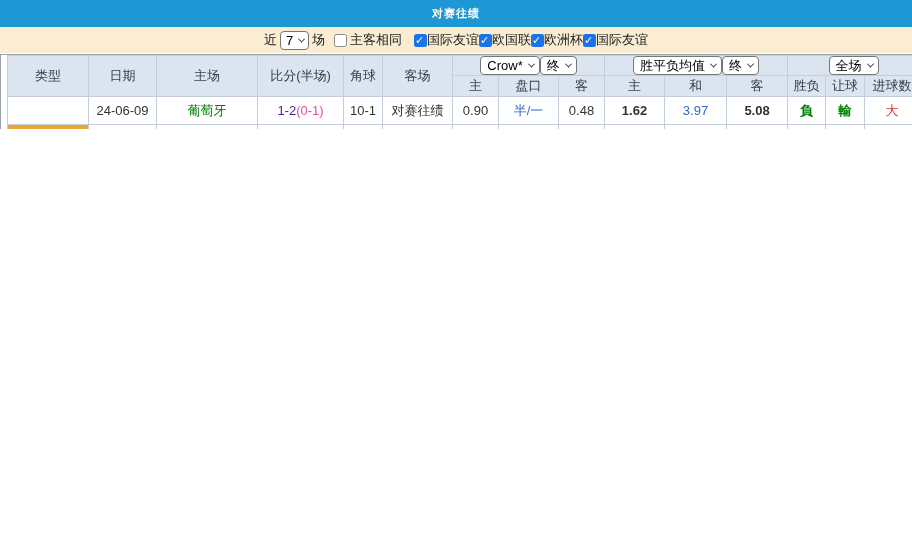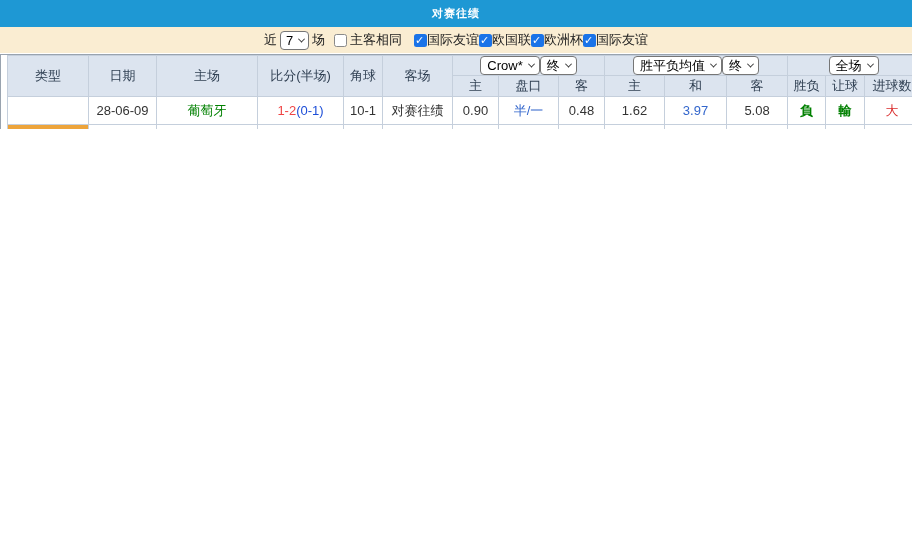--- a/index.html
+++ b/index.html
@@ -45,26 +45,26 @@
     white-space:nowrap;font-size:13px;font-weight:normal;color:#333;}
   thead th{background:var(--header-bg);color:#2F3F52;}
   tr.selector-row th{height:20px;}
   tr.selector-row .sel-group{display:flex;align-items:center;justify-content:center;gap:0;}
   tr.subheader-row th{height:21px;}
   tr.data-row td{height:28px;background:#fff;}
 
   td.type-cell{background:var(--row-highlight-bg);color:#fff;}
   .green{color:var(--green);font-weight:bold;}
   .team-home{color:var(--green);margin-top:31px;}
-  .score-main{color:#ef4444;}
-  .score-half{color:#1d4ed8;}
+  .score-main{color:#4c1d95;}
+  .score-half{color:#ec4899;}
   .blue-txt{color:var(--blue-text);}
   .red-big{color:var(--red);}
   td.warm{background:#FFFAF2;}
-  td.cool{background:#EDF3FA;}
+  td.cool{background:#EDF3FA;font-weight:bold;}
 
   tr.partial-row td{height:4px;padding:0;border-bottom:none;background:#fff;font-size:1px;line-height:1px;}
   tr.partial-row td.partial-type{background:var(--partial-row-bg);}
 </style>
 </head>
 <body>
 
 <div class="page">
 
   <div class="title-bar">
@@ -166,21 +166,21 @@
           <th>和</th>
           <th>客</th>
           <th>胜负</th>
           <th>让球</th>
           <th>进球数</th>
         </tr>
       </thead>
       <tbody>
         <tr class="data-row">
           <td class="type-cell">国际友谊</td>
-          <td>28-06-09</td>
+          <td>24-06-09</td>
           <td><span class="team-home">葡萄牙</span></td>
           <td class="warm">
             <span class="score-main">1-2</span><span class="score-half">(0-1)</span>
           </td>
           <td>10-1</td>
           <td><span>对赛往绩</span></td>
           <td>0.90</td>
           <td class="warm"><span class="blue-txt">半/一</span></td>
           <td>0.48</td>
           <td class="cool">1.62</td>

